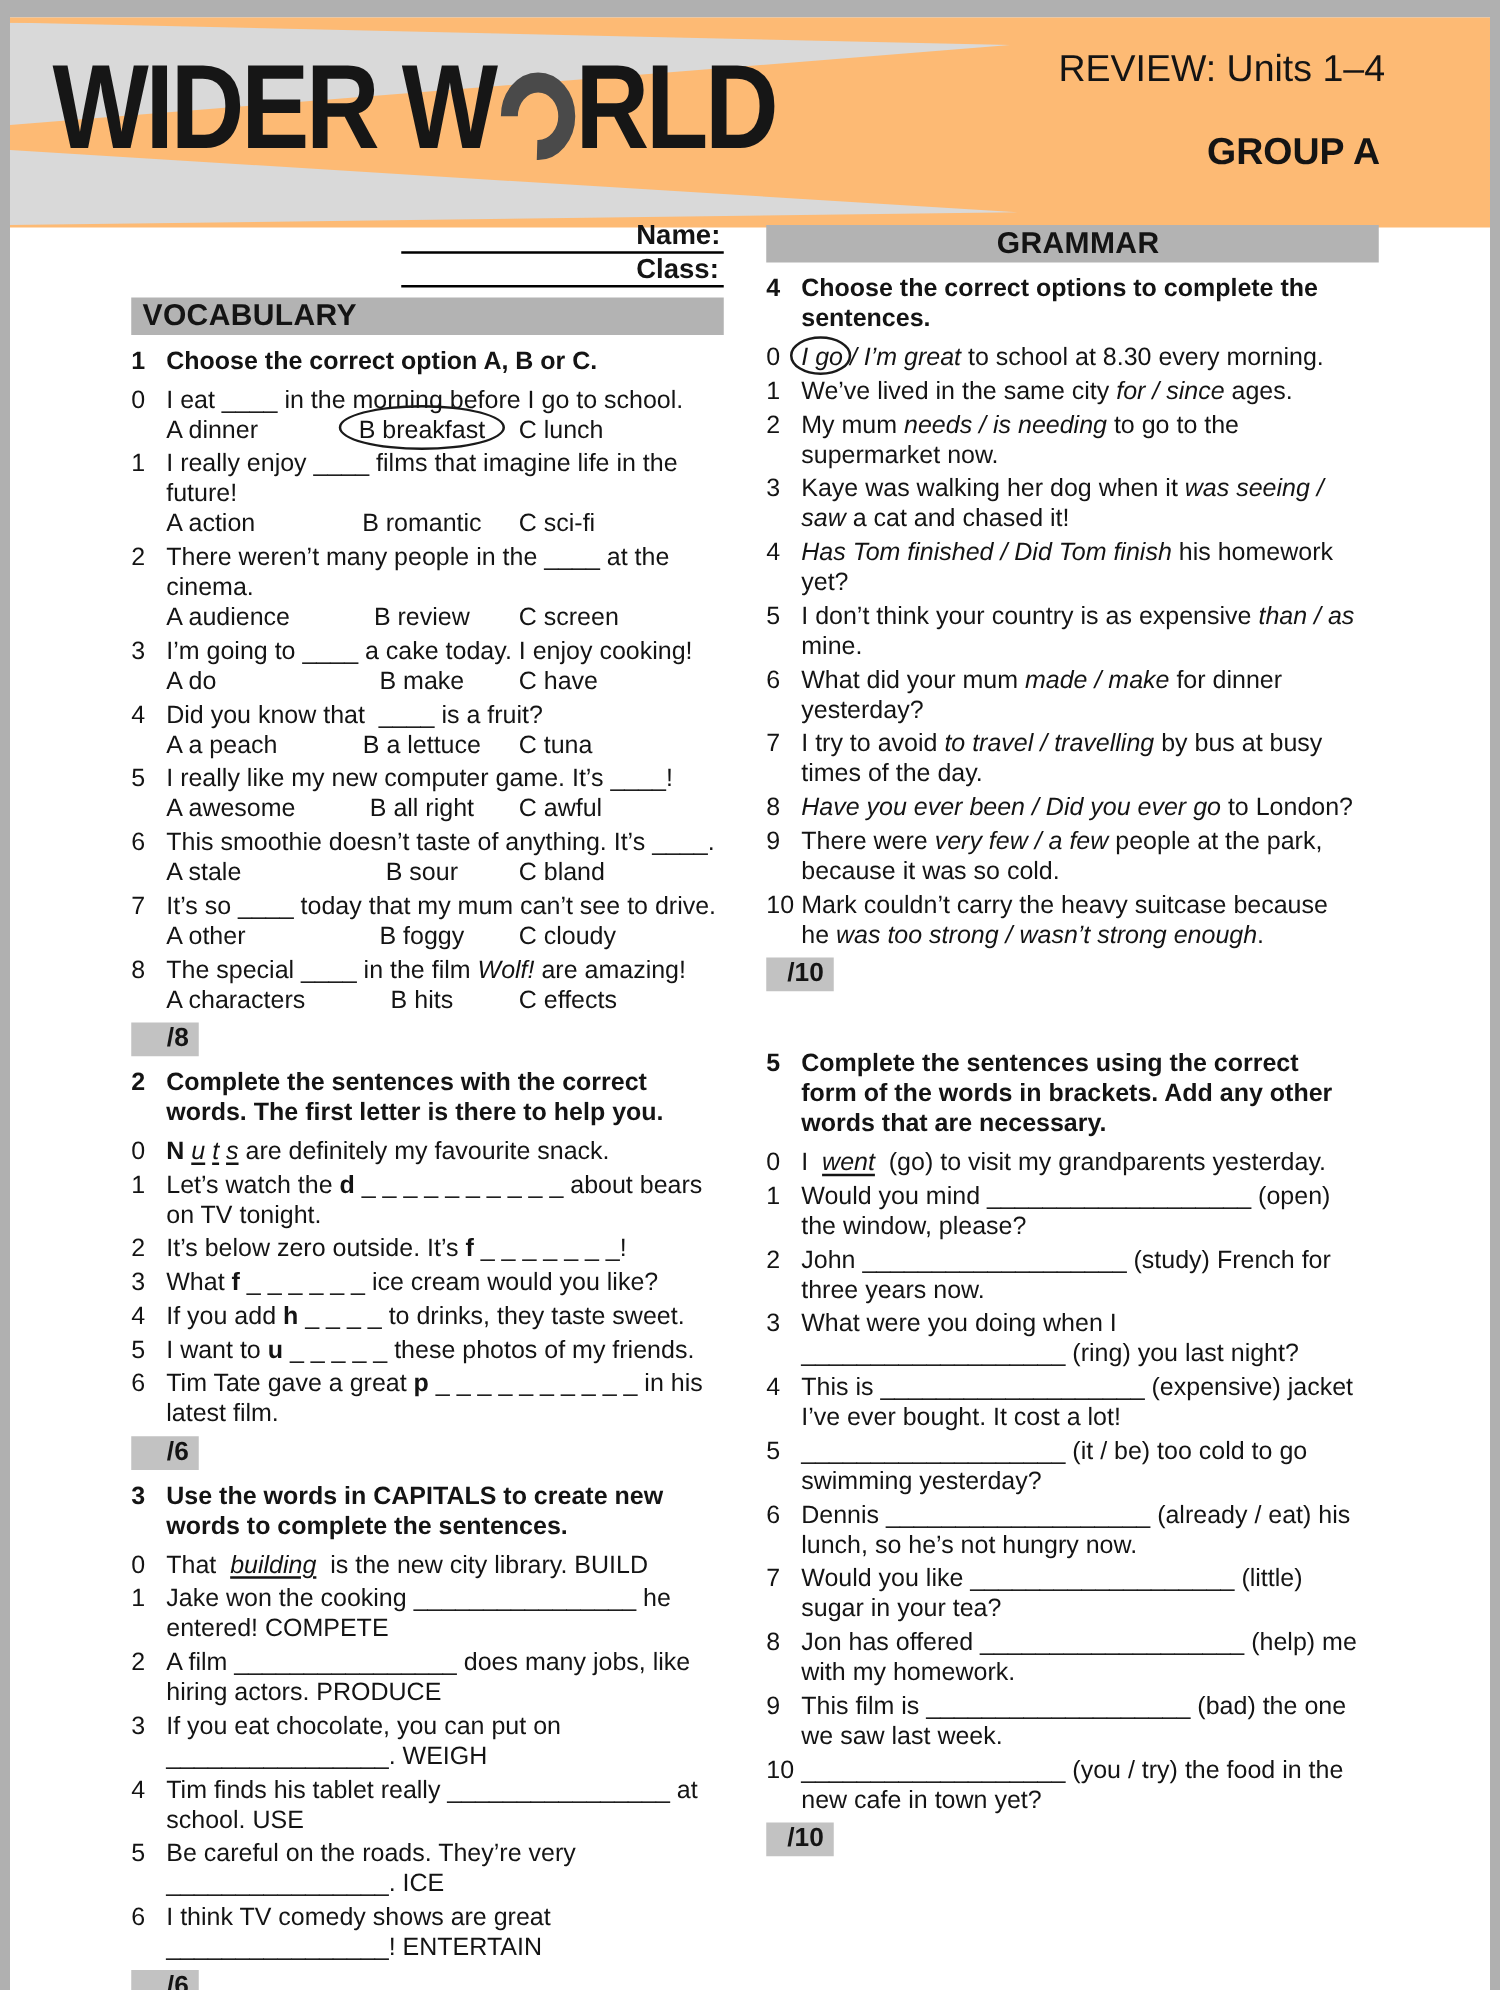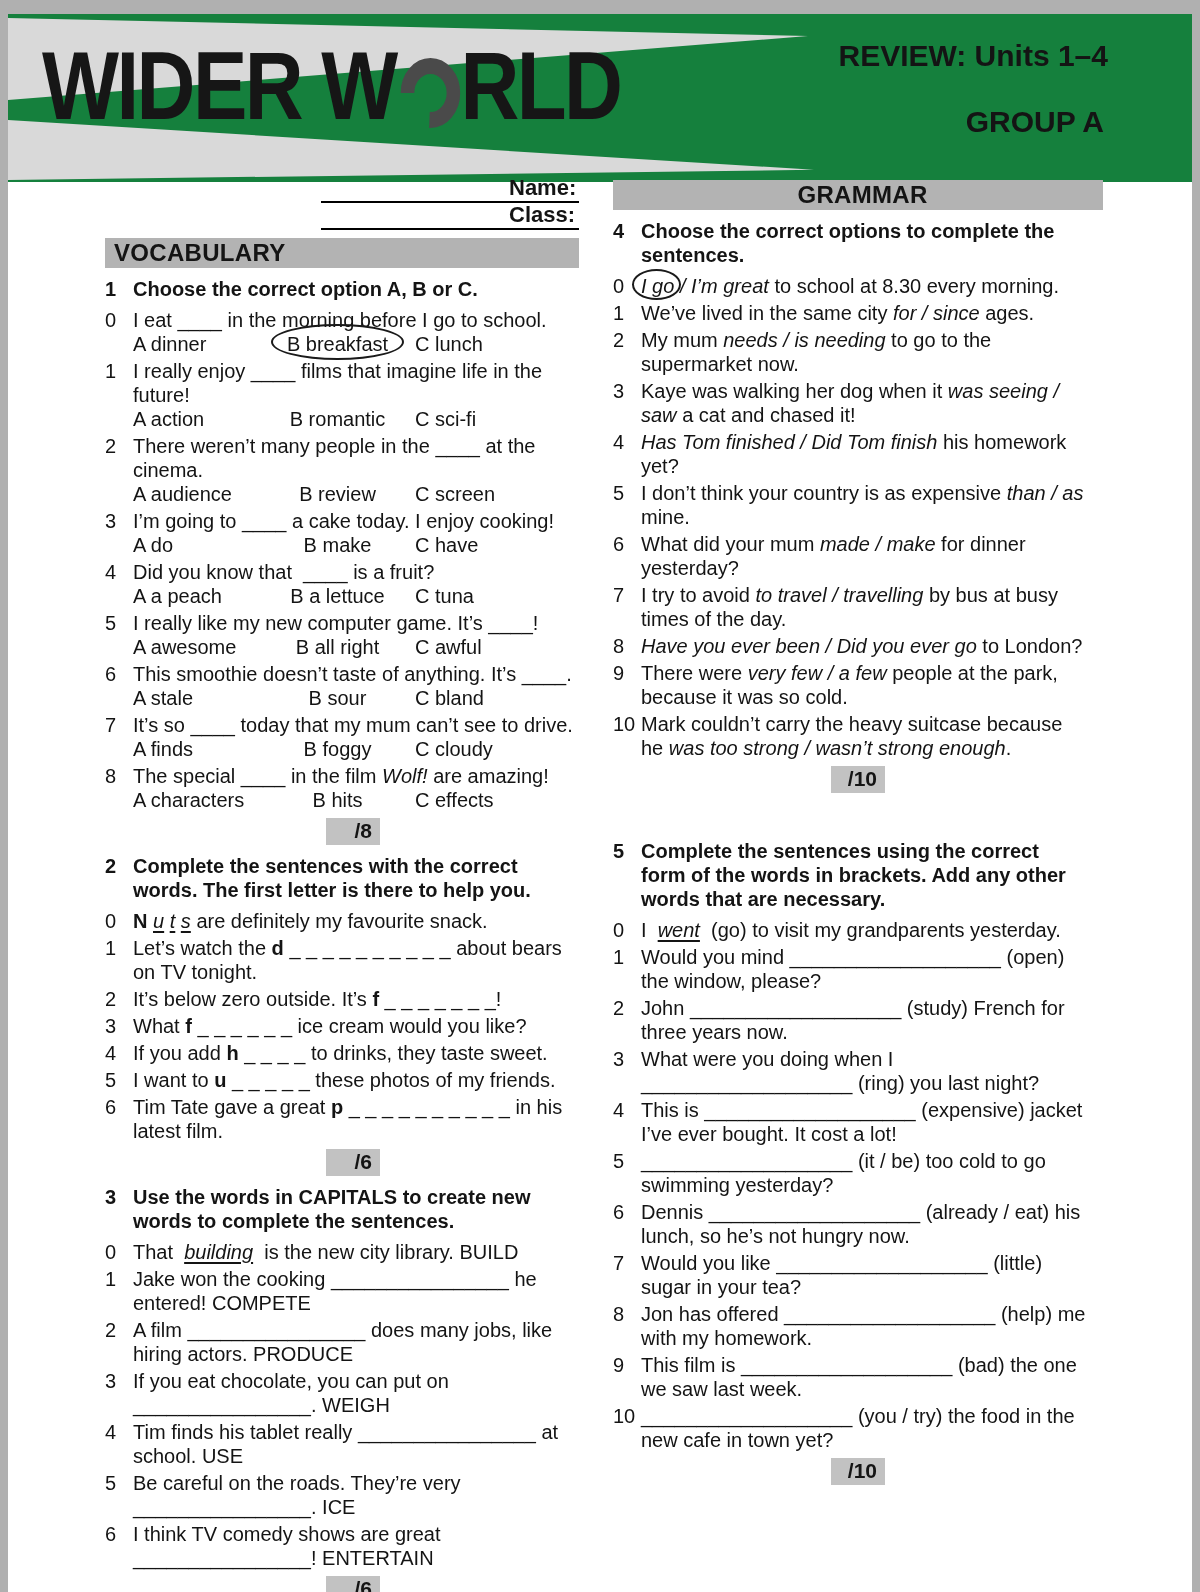--- a/index.html
+++ b/index.html
@@ -2,30 +2,30 @@
 <html><head>
 <meta charset="utf-8">
 <style>
   html,body{margin:0;padding:0;background:#fff;}
   .page{position:relative;width:1200px;height:1592px;background:#fff;overflow:hidden;
         font-family:"Liberation Sans",sans-serif;font-size:20px;line-height:24px;color:#141414;}
   .strip-top{position:absolute;left:0;top:0;width:1200px;height:14px;background:#b0b0b0;}
   .strip-left{position:absolute;left:0;top:0;width:8px;height:1592px;background:#b0b0b0;}
   .strip-right{position:absolute;right:0;top:0;width:8px;height:1592px;background:#b0b0b0;}
 
-  .header{position:absolute;left:8px;top:14px;width:1184px;height:168px;background:#15803d;}
+  .header{position:absolute;left:8px;top:14px;width:1184px;height:168px;background:#fdba74;}
   .wedge-top{position:absolute;left:0;top:4px;width:800px;height:82px;background:#d9d9d9;
              clip-path:polygon(0 0,100% 22%,0 100%);}
   .wedge-bot{position:absolute;left:0;top:106px;width:806px;height:60px;background:#d9d9d9;
              clip-path:polygon(0 0,100% 83%,0 100%);}
   .logo{position:absolute;left:34px;top:26px;display:flex;align-items:center;white-space:nowrap;
         font-weight:bold;font-size:96px;letter-spacing:-3px;color:#161616;
         transform:scaleX(.85);transform-origin:left center;}
   .logo .swoosh{margin:14px -4px 0 2px;}
-  .hdr-review{position:absolute;top:30px;right:84px;font-size:30px;font-weight:bold;}
+  .hdr-review{position:absolute;top:30px;right:84px;font-size:30px;font-weight:normal;}
   .hdr-group{position:absolute;top:96px;right:88px;font-size:30px;font-weight:bold;}
 
   .col{position:absolute;}
   .col-left{left:105px;top:176px;width:474px;}
   .col-right{left:613px;top:180px;width:490px;}
 
   .id-row{display:flex;align-items:flex-end;height:27px;flex-direction:column;}
   .id-row .lbl{font-weight:bold;font-size:22px;width:70px;}
   .writeline{display:inline-block;width:258px;border-bottom:2px solid #000;height:20px;margin-left:6px;}
 
@@ -46,21 +46,21 @@
   .seg-i{font-style:italic;}
   .seg-b{font-weight:bold;}
   .seg-iu{font-style:italic;text-decoration:underline;text-underline-offset:3px;}
   .seg-ci{font-style:italic;position:relative;display:inline-block;}
   .seg-ci::after{content:"";position:absolute;left:-9px;right:-7px;top:-5px;bottom:-2px;
                  border:2px solid #1a1a1a;border-radius:50%;pointer-events:none;}
   .circled{position:relative;display:inline-block;}
   .circled::after{content:"";position:absolute;left:-16px;right:-16px;top:-8px;bottom:-4px;
                   border:2px solid #1a1a1a;border-radius:50%;pointer-events:none;}
 
-  .score-row{display:flex;justify-content:center;margin:6px 0 2px;}
+  .score-row{display:flex;justify-content:flex-start;margin:6px 0 2px;}
   .col-left .score-row{margin-right:-22px;}
   .score-box{background:#c2c2c2;min-width:42px;text-align:right;font-weight:bold;
              padding:1px 8px 2px 4px;font-size:21px;}
   .ex5-gap{margin-top:46px;}
 </style>
 </head>
 <body>
 
 <div class="page">
   <div class="strip-top"></div>
@@ -155,21 +155,21 @@
             <span class="inum">6</span>
             <div class="ibody"><span>This smoothie doesn’t taste of anything. It’s ____.</span><div class="opts">
                 <span class="opt opt-a"><span>A stale</span></span>
                 <span class="opt opt-b"><span>B sour</span></span>
                 <span class="opt opt-c"><span>C bland</span></span>
               </div></div>
           </div>
           <div class="item">
             <span class="inum">7</span>
             <div class="ibody"><span>It’s so ____ today that my mum can’t see to drive.</span><div class="opts">
-                <span class="opt opt-a"><span>A finds</span></span>
+                <span class="opt opt-a"><span>A other</span></span>
                 <span class="opt opt-b"><span>B foggy</span></span>
                 <span class="opt opt-c"><span>C cloudy</span></span>
               </div></div>
           </div>
           <div class="item">
             <span class="inum">8</span>
             <div class="ibody"><span>The special ____ in the film </span><span class="seg-i">Wolf!</span><span> are amazing!</span><div class="opts">
                 <span class="opt opt-a"><span>A characters</span></span>
                 <span class="opt opt-b"><span>B hits</span></span>
                 <span class="opt opt-c"><span>C effects</span></span>

